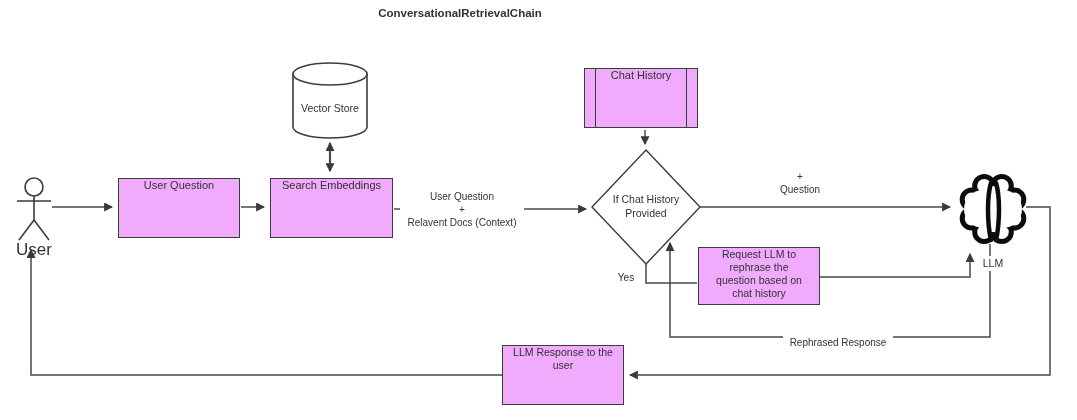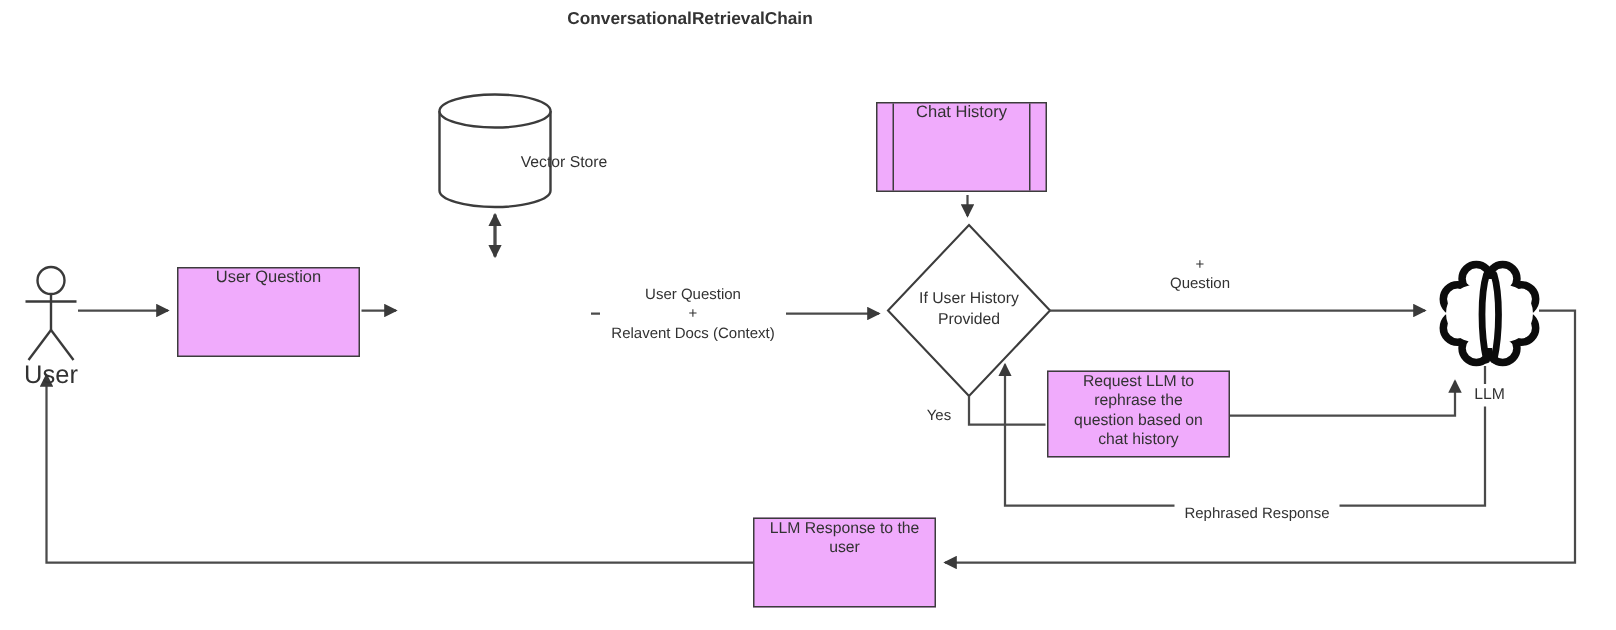--- a/index.html
+++ b/index.html
@@ -100,41 +100,44 @@
         <path d="M996,183 C1000,196 1000,222 996,240"></path>
       </g>
     </g>
 
   </svg>
 
   <div class="box" style="left:118px;top:178px;width:122px;height:60px;">
     <span>User Question</span>
   </div>
 
+  <div class="box" style="left:270px;top:178px;width:123px;height:60px;">
+    <span>Search Embeddings</span>
+  </div>
 
   <div class="box" style="left:584px;top:68px;width:114px;height:60px;">
     <span style="position:absolute;left:10px;top:0;bottom:0;border-left:1.4px solid #3c3c3c;"></span>
     <span style="position:absolute;right:10px;top:0;bottom:0;border-right:1.4px solid #3c3c3c;"></span>
     <span>Chat History</span>
   </div>
 
   <div class="box small" style="left:502px;top:345px;width:122px;height:60px;padding:0 4px;">
     <span>LLM Response to the user</span>
   </div>
 
   <div class="box small" style="left:698px;top:247px;width:122px;height:58px;padding:0 13px;">
     <span>Request LLM to rephrase the question based on chat history</span>
   </div>
 
-  <div class="lbl small" style="left:293px;top:100px;width:74px;height:18px;margin-left:46px;">
+  <div class="lbl small" style="left:293px;top:100px;width:74px;height:18px;">
     <span>Vector Store</span>
   </div>
 
   <div class="lbl small" style="left:596px;top:185px;width:100px;height:44px;">
-    <span>If User History</span>
+    <span>If Chat History</span>
     <span>Provided</span>
   </div>
 
   <div class="lbl bg" style="left:400px;top:186px;width:124px;height:46px;">
     <span>User Question</span>
     <span>+</span>
     <span>Relavent Docs (Context)</span>
   </div>
 
   <div class="lbl" style="left:690px;top:161px;width:220px;height:44px;">

